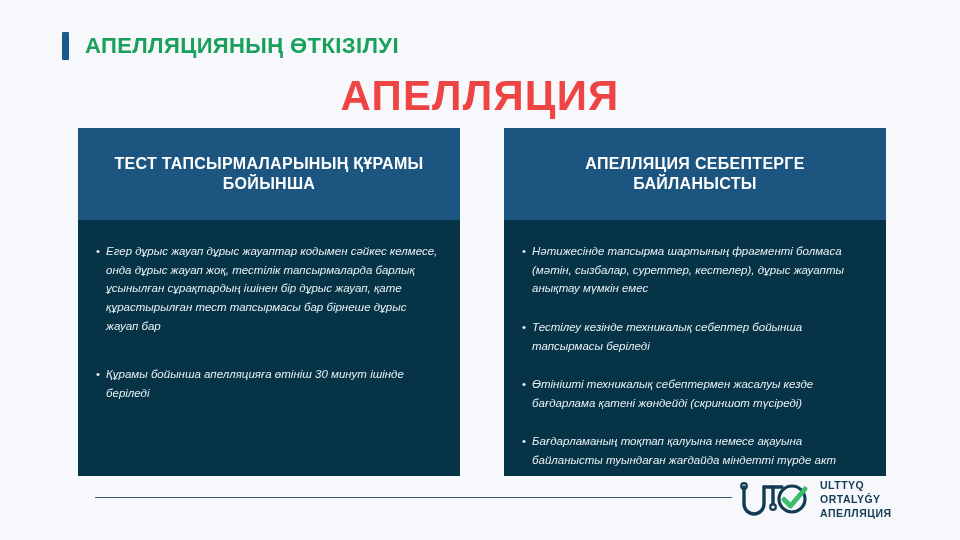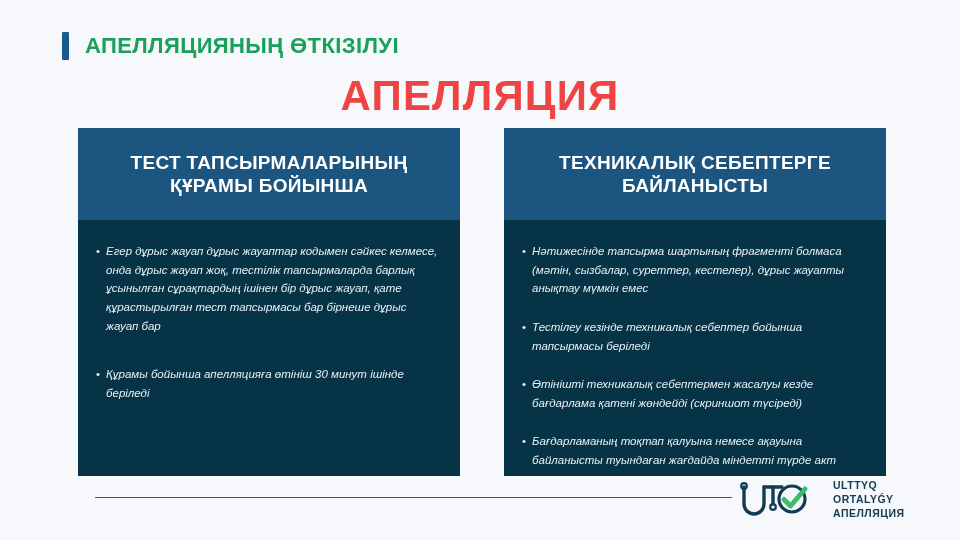--- a/index.html
+++ b/index.html
@@ -84,21 +84,21 @@
   .card-header {
     background: #1c5580;
     min-height: 92px;
     display: flex;
     align-items: center;
     justify-content: center;
     padding: 14px 18px;
   }
   .card-header-text {
     color: #ffffff;
-    font-size: 19px;
+    font-size: 16px;
     font-weight: bold;
     text-align: center;
     line-height: 1.22;
     letter-spacing: 0.3px;
   }
 
   .card-body {
     flex: 1;
     padding: 22px 20px 16px 18px;
   }
@@ -133,21 +133,21 @@
     height: 1px;
     background: #365a6e;
   }
 
   .logo {
     position: absolute;
     left: 737px;
     top: 478px;
     display: flex;
     align-items: center;
-    gap: 22px;
+    gap: 9px;
   }
   .logo-mark { width: 74px; height: 42px; display: block; }
   .logo-text {
     color: #123b54;
     font-size: 10.5px;
     font-weight: bold;
     line-height: 1.34;
     letter-spacing: 0.5px;
   }
 </style>
@@ -176,21 +176,21 @@
         </div>
         <div class="bullet">
           <span class="bullet-dot">•</span>
           <span class="bullet-text">Құрамы бойынша апелляцияға өтініш 30 минут ішінде беріледі</span>
         </div>
       </div>
     </div>
 
     <div class="card card-right">
       <div class="card-header">
-        <div class="card-header-text">ТЕХНИКАЛЫҚ СЕБЕПТЕРГЕ БАЙЛАНЫСТЫ</div>
+        <div class="card-header-text">АПЕЛЛЯЦИЯ СЕБЕПТЕРГЕ БАЙЛАНЫСТЫ</div>
       </div>
       <div class="card-body">
         <div class="bullet">
           <span class="bullet-dot">•</span>
           <span class="bullet-text">Нәтижесінде тапсырма шартының фрагменті болмаса (мәтін, сызбалар, суреттер, кестелер), дұрыс жауапты анықтау мүмкін емес</span>
         </div>
         <div class="bullet">
           <span class="bullet-dot">•</span>
           <span class="bullet-text">Тестілеу кезінде техникалық себептер бойынша тапсырмасы беріледі</span>
         </div>

